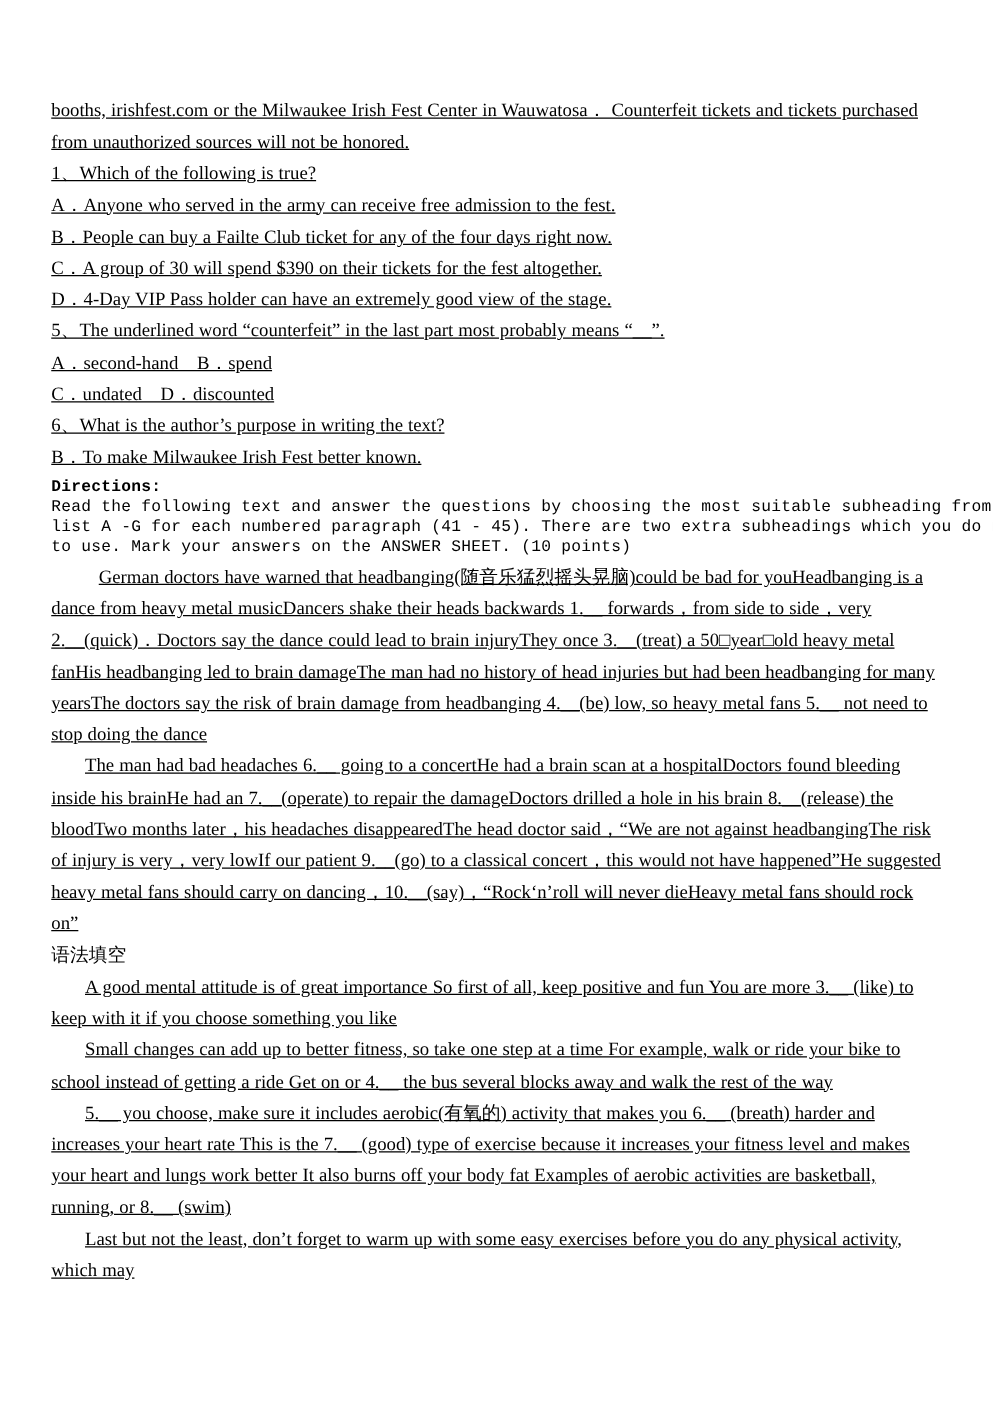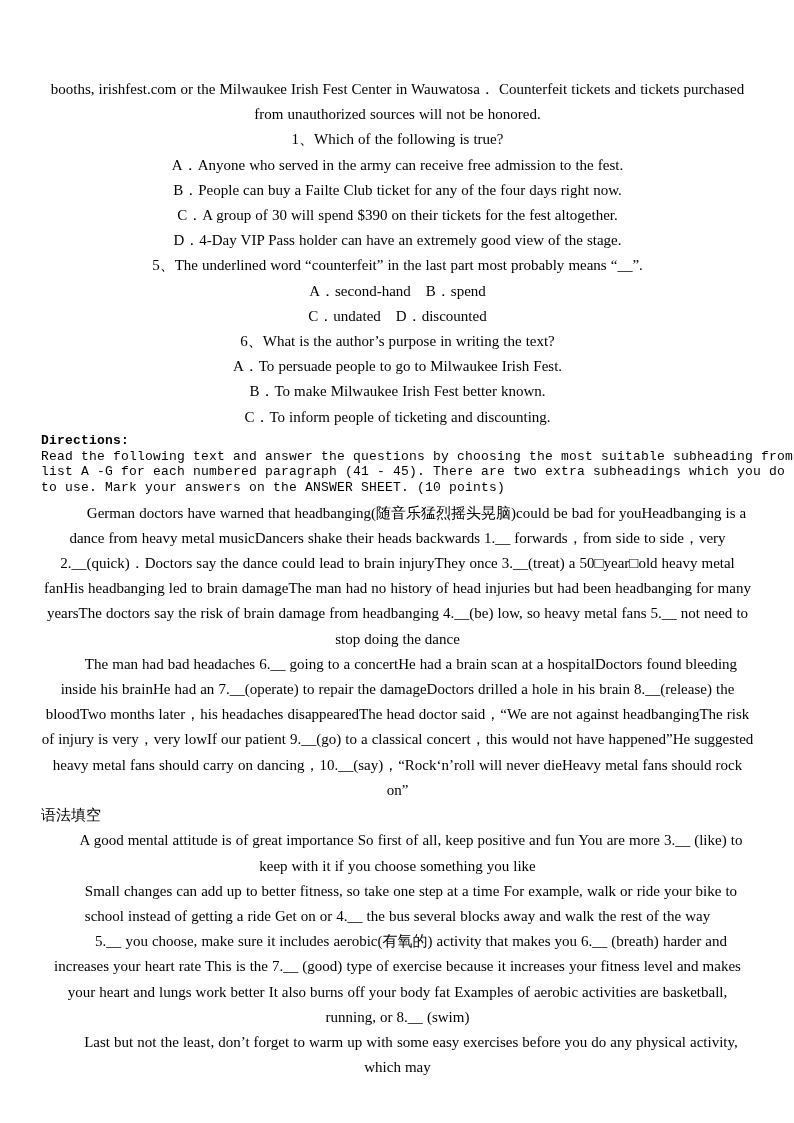--- a/index.html
+++ b/index.html
@@ -16,22 +16,23 @@
     background: #ffffff;
     color: #000000;
     font-family: "Liberation Serif", "DejaVu Serif", serif;
     font-size: 15px;
     overflow: hidden;
   }
   .ln, .para {
     margin: 0;
     padding: 0;
     line-height: 25.2px;
-    text-align: center;
+    text-align: left;
     word-spacing: 0.02em;
+    text-decoration: underline;
   }
   .ind    { text-indent: 27px; }
   .ind-lg { text-indent: 38px; }
   .partb  { margin: 3px 0 5px 0; }
   .mono {
     margin: 0;
     font-family: "Liberation Mono", "DejaVu Sans Mono", monospace;
     font-size: 13px;
     line-height: 15.7px;
     letter-spacing: 0.2px;
@@ -49,23 +50,21 @@
     <p class="para">booths, irishfest.com or the Milwaukee Irish Fest Center in Wauwatosa． Counterfeit tickets and tickets purchased from unauthorized sources will not be honored.</p>
     <p class="ln">1、Which of the following is true?</p>
     <p class="ln">A．Anyone who served in the army can receive free admission to the fest.</p>
     <p class="ln">B．People can buy a Failte Club ticket for any of the four days right now.</p>
     <p class="ln">C．A group of 30 will spend $390 on their tickets for the fest altogether.</p>
     <p class="ln">D．4-Day VIP Pass holder can have an extremely good view of the stage.</p>
     <p class="ln">5、The underlined word “counterfeit” in the last part most probably means “__”.</p>
     <p class="ln">A．second-hand　B．spend</p>
     <p class="ln">C．undated　D．discounted</p>
     <p class="ln">6、What is the author’s purpose in writing the text?</p>
-    <p class="ln">A．To persuade people to go to Milwaukee Irish Fest.</p>
     <p class="ln">B．To make Milwaukee Irish Fest better known.</p>
-    <p class="ln">C．To inform people of ticketing and discounting.</p>
   </section>
 
   <section class="partb">
     <div class="mono b">Directions:</div>
     <div class="mono">Read the following text and answer the questions by choosing the most suitable subheading from the</div>
     <div class="mono">list A -G for each numbered paragraph (41 - 45). There are two extra subheadings which you do not need</div>
     <div class="mono">to use. Mark your answers on the ANSWER SHEET. (10 points)</div>
   </section>
 
   <section>

